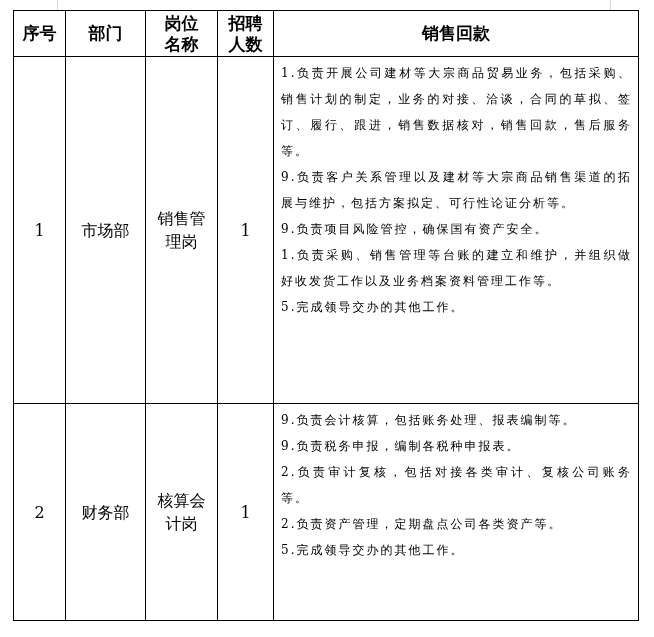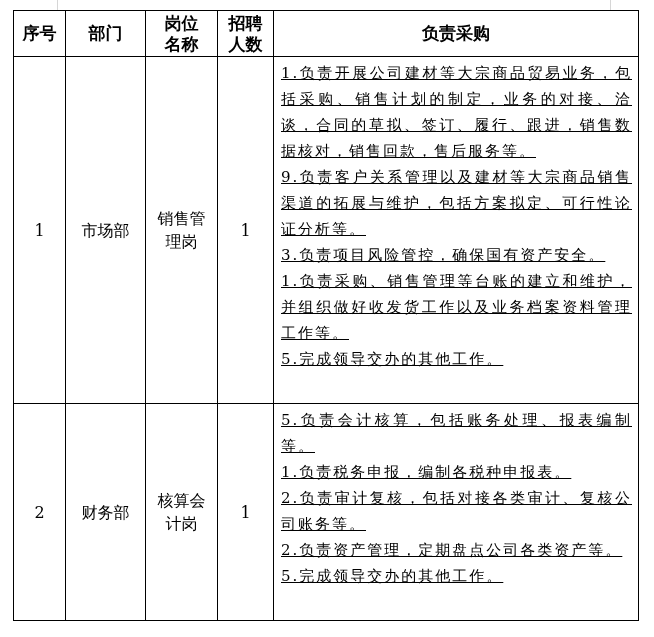--- a/index.html
+++ b/index.html
@@ -60,26 +60,25 @@
     vertical-align: middle;
     line-height: 23px;
     white-space: pre-line;
     padding: 0 2px;
   }
   .job-table td.desc {
     vertical-align: top;
     padding: 3px 6px 3px 7px;
   }
   .desc-item {
-    font-size: 15px;
+    font-size: 12px;
     line-height: 26px;
     letter-spacing: 2px;
     text-align: justify;
     text-justify: inter-character;
-    text-decoration: underline;
   }
 </style>
 </head>
 <body>
 
 <div class="page">
   <div class="artifact artifact-1"></div>
   <div class="artifact artifact-2"></div>
 
   <table class="job-table">
@@ -91,47 +90,47 @@
       <col style="width:365px">
     </colgroup>
     <thead>
       <tr>
         <th>序号</th>
         <th>部门</th>
         <th>岗位
 名称</th>
         <th>招聘
 人数</th>
-        <th>负责采购</th>
+        <th>销售回款</th>
       </tr>
     </thead>
     <tbody>
       <tr class="row-1">
         <td class="c">1</td>
         <td class="c">市场部</td>
         <td class="c">销售管
 理岗</td>
         <td class="c">1</td>
         <td class="desc">
           <div class="desc-item">1.负责开展公司建材等大宗商品贸易业务，包括采购、销售计划的制定，业务的对接、洽谈，合同的草拟、签订、履行、跟进，销售数据核对，销售回款，售后服务等。</div>
           <div class="desc-item">9.负责客户关系管理以及建材等大宗商品销售渠道的拓展与维护，包括方案拟定、可行性论证分析等。</div>
-          <div class="desc-item">3.负责项目风险管控，确保国有资产安全。</div>
+          <div class="desc-item">9.负责项目风险管控，确保国有资产安全。</div>
           <div class="desc-item">1.负责采购、销售管理等台账的建立和维护，并组织做好收发货工作以及业务档案资料管理工作等。</div>
           <div class="desc-item">5.完成领导交办的其他工作。</div>
         </td>
       </tr>
       <tr class="row-2">
         <td class="c">2</td>
         <td class="c">财务部</td>
         <td class="c">核算会
 计岗</td>
         <td class="c">1</td>
         <td class="desc">
-          <div class="desc-item">5.负责会计核算，包括账务处理、报表编制等。</div>
-          <div class="desc-item">1.负责税务申报，编制各税种申报表。</div>
+          <div class="desc-item">9.负责会计核算，包括账务处理、报表编制等。</div>
+          <div class="desc-item">9.负责税务申报，编制各税种申报表。</div>
           <div class="desc-item">2.负责审计复核，包括对接各类审计、复核公司账务等。</div>
           <div class="desc-item">2.负责资产管理，定期盘点公司各类资产等。</div>
           <div class="desc-item">5.完成领导交办的其他工作。</div>
         </td>
       </tr>
     </tbody>
   </table>
 </div>
 
 </body></html>

